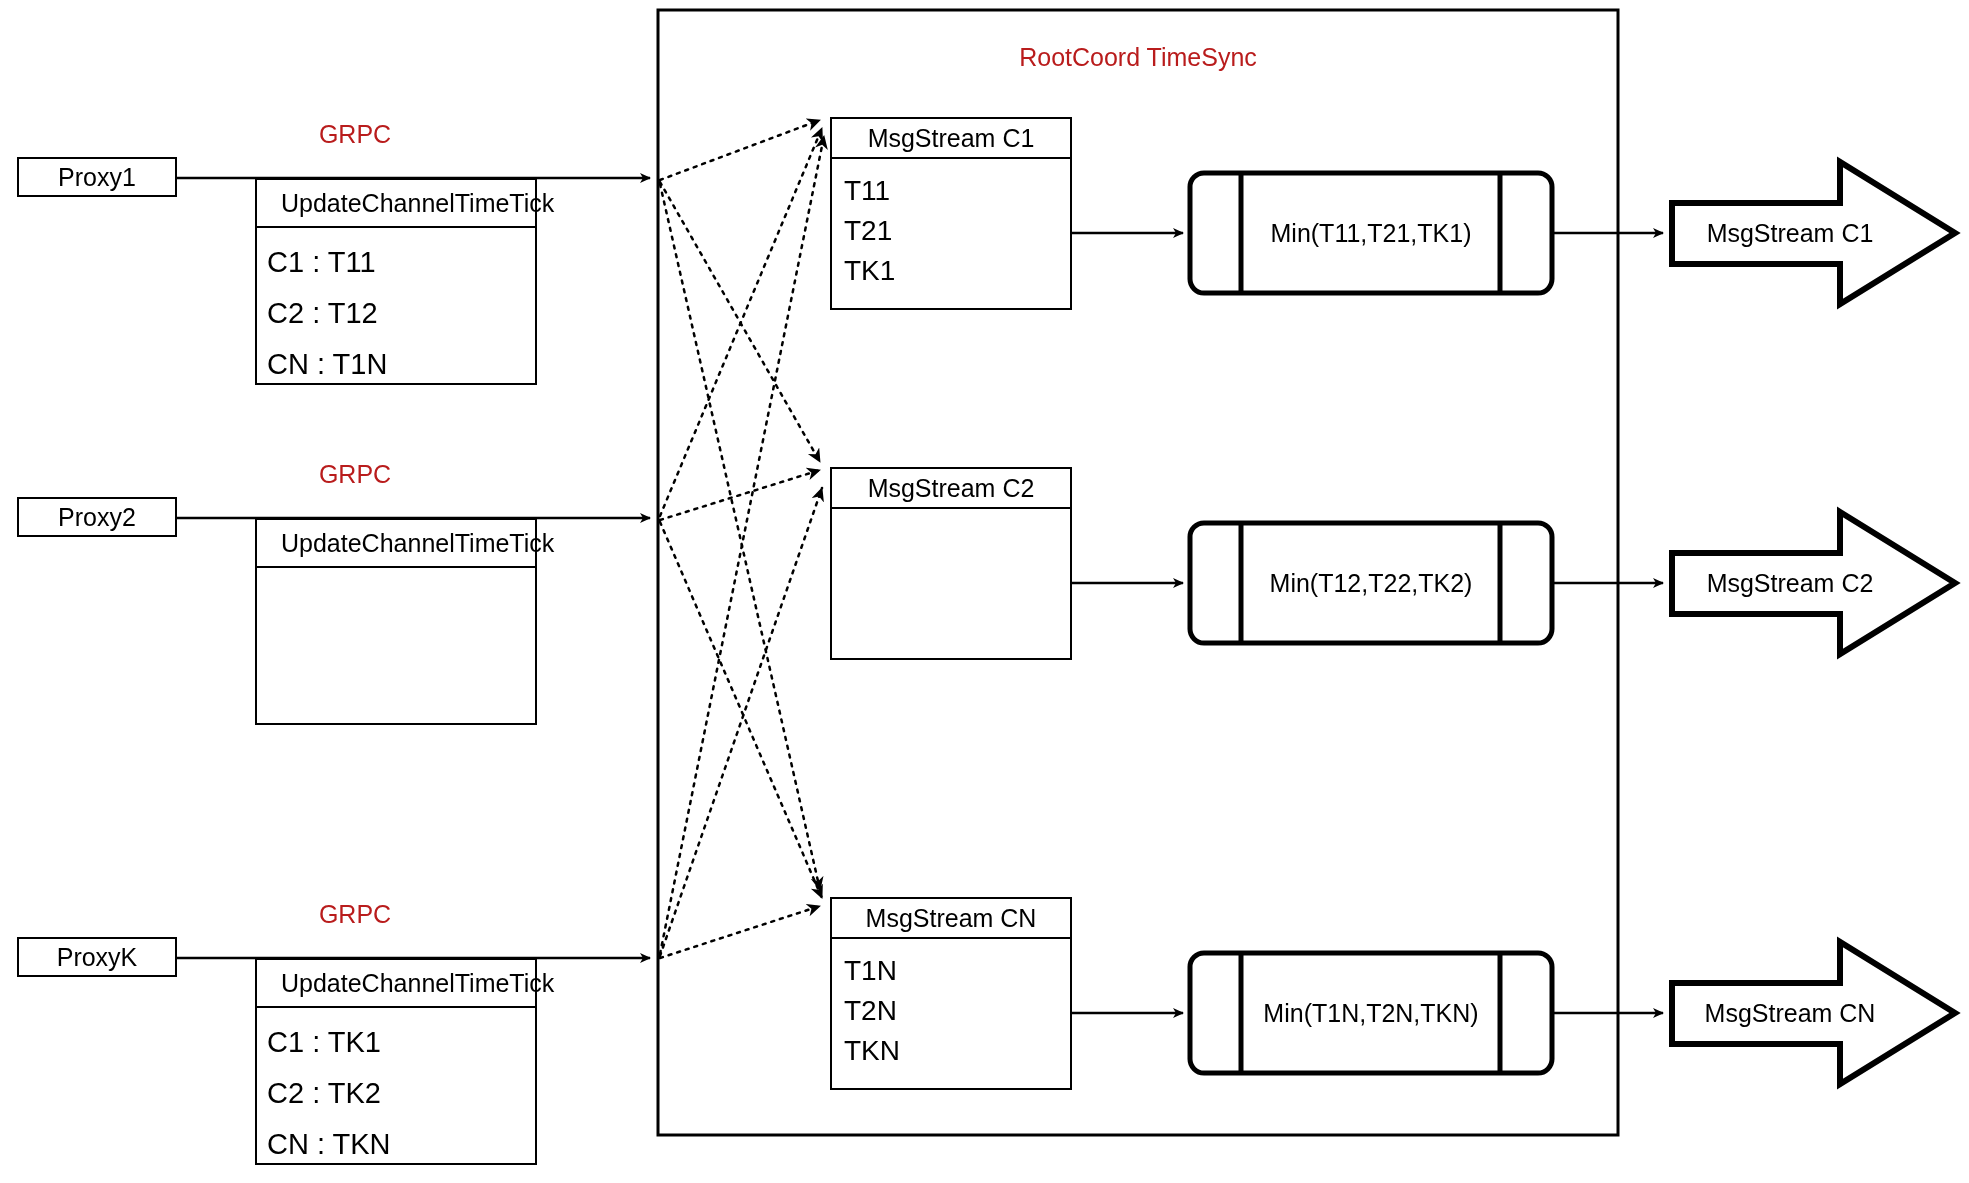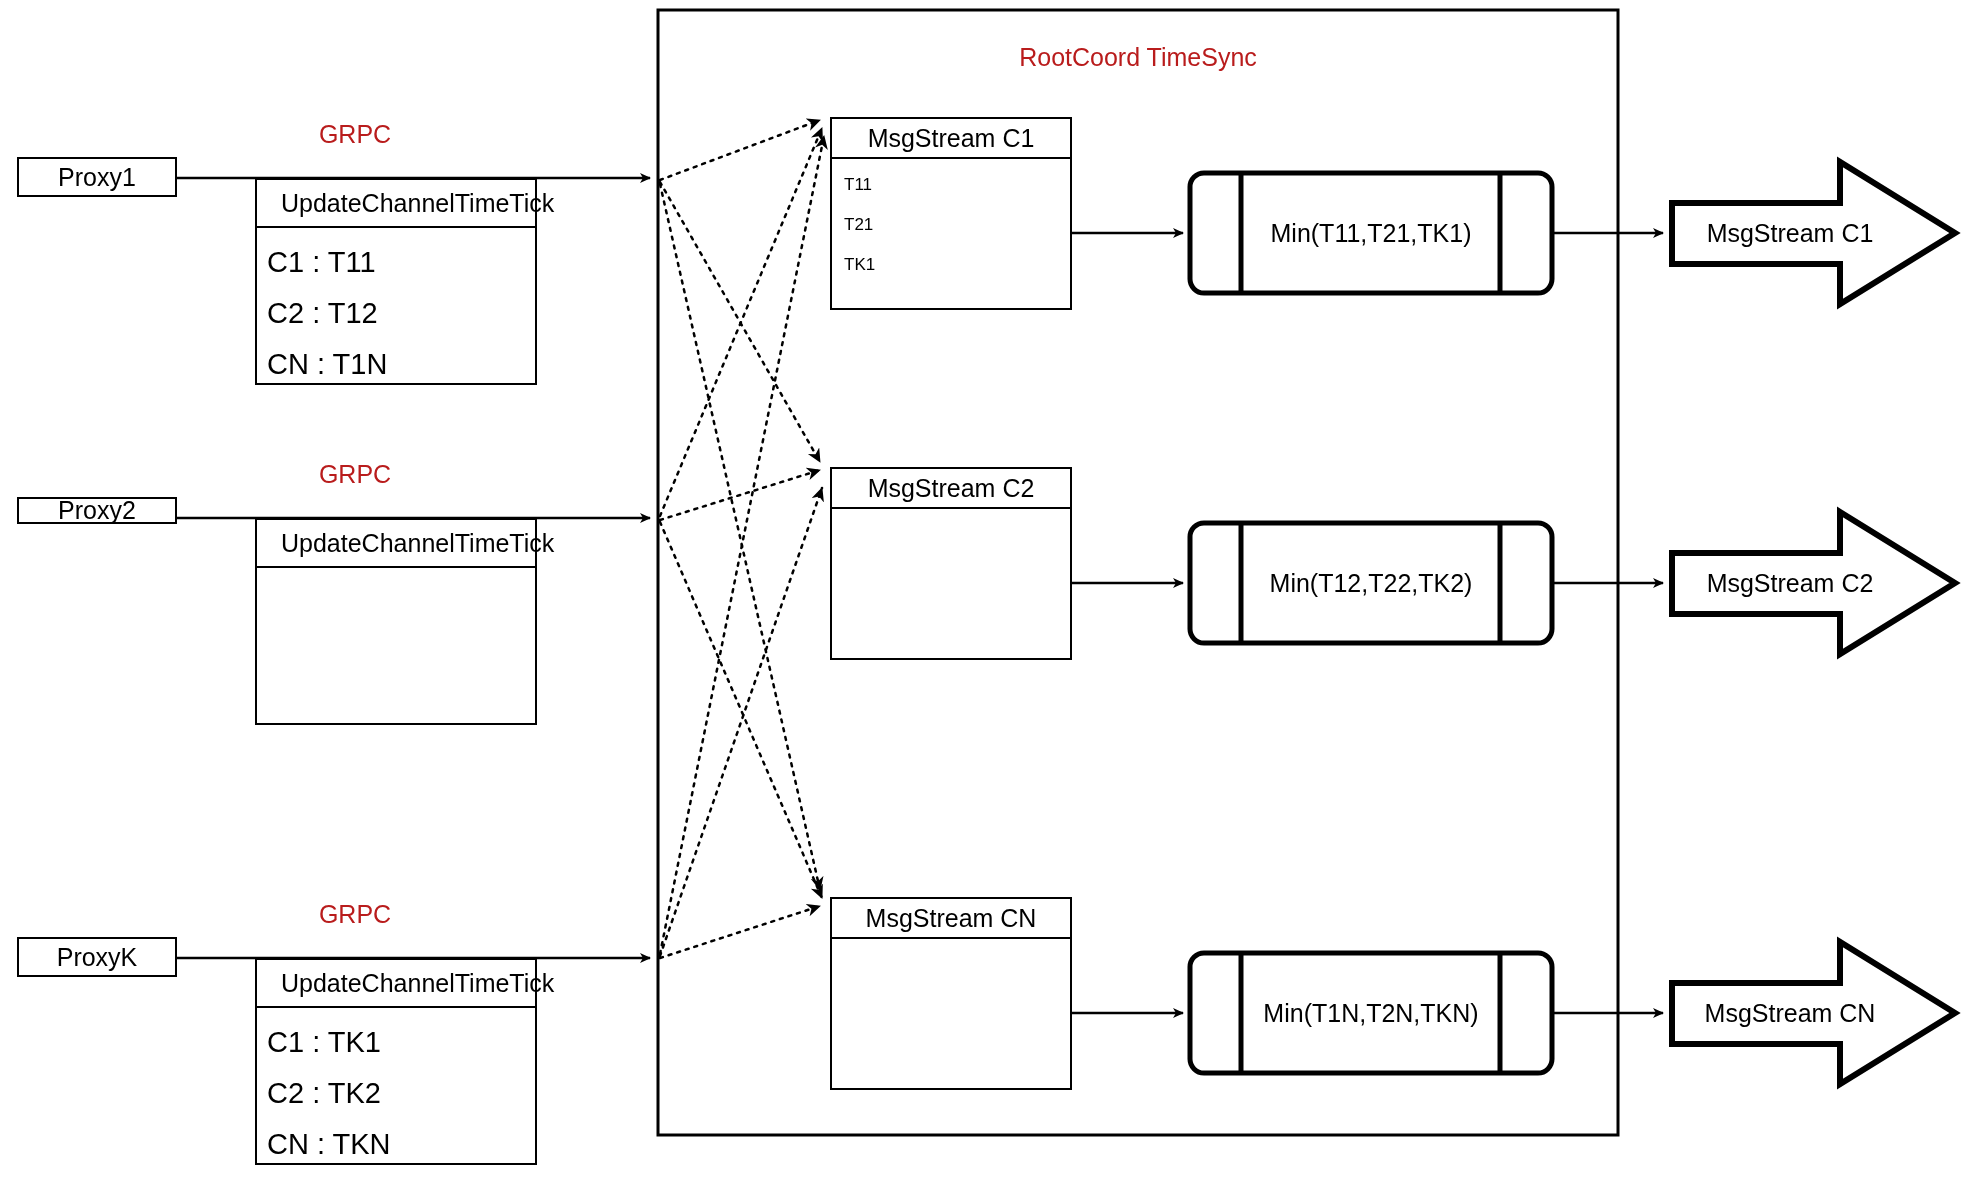--- a/index.html
+++ b/index.html
@@ -84,21 +84,21 @@
     font-size: 25px;
   }
   .ms-body {
     box-sizing: border-box;
     position: relative;
     flex: 1;
   }
   .ms-row {
     position: absolute;
     left: 12px;
-    font-size: 17px;
+    font-size: 28px;
   }
   .grpc-label {
     font-size: 25px;
   }
   .title-label {
     font-size: 25px;
   }
   .min-label {
     position: absolute;
     font-size: 25px;
@@ -198,21 +198,21 @@
       <div class="ms-row" style="top:16px;">T11</div>
       <div class="ms-row" style="top:56px;">T21</div>
       <div class="ms-row" style="top:96px;">TK1</div>
     </div>
   </div>
 
   <div class="min-label" style="left:1371px; top:233px;">Min(T11,T21,TK1)</div>
 
   <div class="arrow-label" style="left:1790px; top:233px;">MsgStream C1</div>
 
-  <div class="boxed proxy-box" style="left:17px; top:497px; width:160px; height:27px;">
+  <div class="boxed proxy-box" style="left:17px; top:497px; width:160px; height:40px;">
     <span>Proxy2</span>
   </div>
   <div class="txt grpc-label center-txt" style="left:355px; top:462px;">GRPC</div>
 
   <div class="boxed tick-card" style="left:255px; top:518px; width:282px; height:207px;">
     <div class="tick-head" style="height:48px;">UpdateChannelTimeTick</div>
   </div>
 
   <div class="boxed ms-card" style="left:830px; top:467px; width:242px; height:193px;">
     <div class="ms-head" style="height:40px;">MsgStream C2</div>
@@ -231,19 +231,24 @@
     <div class="tick-head" style="height:48px;">UpdateChannelTimeTick</div>
     <div class="tick-body">
       <div class="tick-row" style="top:18px;">C1 :  TK1</div>
       <div class="tick-row" style="top:69px;">C2 :  TK2</div>
       <div class="tick-row" style="top:120px;">CN : TKN</div>
     </div>
   </div>
 
   <div class="boxed ms-card" style="left:830px; top:897px; width:242px; height:193px;">
     <div class="ms-head" style="height:40px;">MsgStream CN</div>
+    <div class="ms-body">
+      <div class="ms-row" style="top:16px;">T1N</div>
+      <div class="ms-row" style="top:56px;">T2N</div>
+      <div class="ms-row" style="top:96px;">TKN</div>
+    </div>
   </div>
 
   <div class="min-label" style="left:1371px; top:1013px;">Min(T1N,T2N,TKN)</div>
 
   <div class="arrow-label" style="left:1790px; top:1013px;">MsgStream CN</div>
 
 </div>
 
 </body></html>

